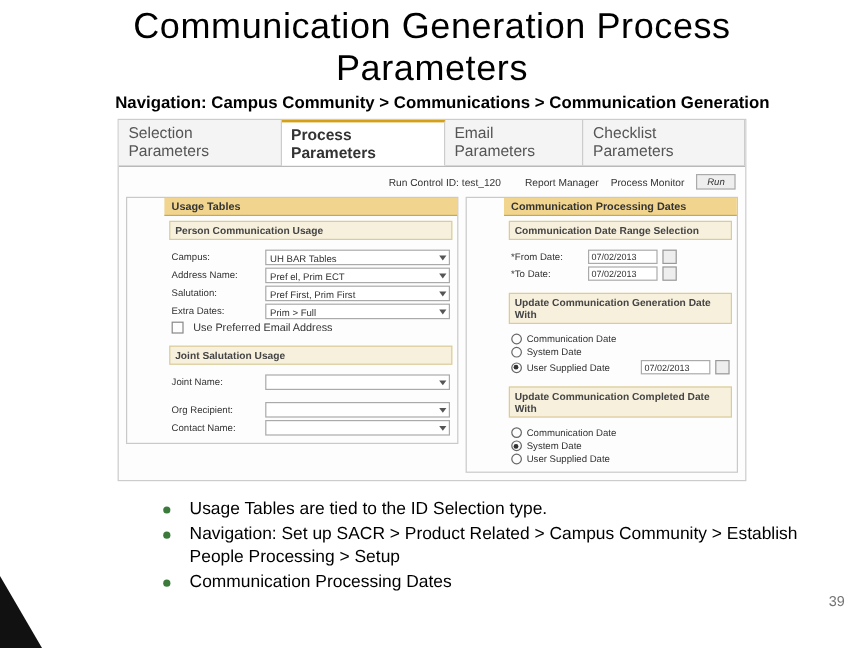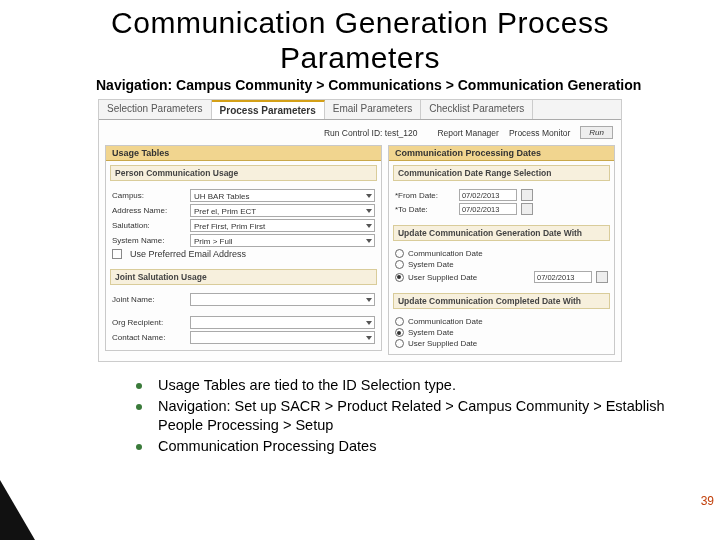--- a/index.html
+++ b/index.html
@@ -3,49 +3,49 @@
 <meta charset="utf-8">
 <style>
   * { box-sizing: border-box; margin: 0; padding: 0; }
   body { width: 720px; height: 540px; background: #fff; font-family: "Segoe UI", Arial, sans-serif; position: relative; overflow: hidden; }
   .triangle { position: absolute; bottom: 0; left: 0; width: 0; height: 0; border-left: 35px solid transparent; border-right: 35px solid transparent; border-bottom: 60px solid #111; transform: translateX(-35px); }
   .slide { padding: 6px 40px 0 40px; }
   .title { text-align: center; font-size: 30px; font-weight: 400; line-height: 1.15; margin-bottom: 2px; letter-spacing: 0.5px; }
   .nav-line { font-size: 14px; font-weight: 700; margin: 2px 0 6px 56px; }
   .screenshot { margin: 0 auto; width: 524px; border: 1px solid #ccc; background: #fdfdfd; font-size: 9px; color: #333; }
   .tabs { display: flex; border-bottom: 1px solid #aaa; background: #f4f4f4; }
-  .tab { padding: 3px 8px; border-right: 1px solid #ccc; color: #555; font-size: 10px; }
+  .tab { padding: 3px 8px; border-right: 1px solid #ccc; color: #555; font-size: 13px; }
   .tab.active { background: #fff; border-top: 2px solid #d4a017; font-weight: 600; color: #333; }
   .runbar { display: flex; justify-content: flex-end; align-items: center; padding: 6px 8px; font-size: 8.5px; gap: 20px; }
   .runbar .right { display: flex; gap: 10px; align-items: center; }
   .runbar .btn { border: 1px solid #aaa; padding: 1px 8px; background: #eee; font-size: 8px; font-style: italic; }
   .cols { display: flex; gap: 6px; padding: 0 6px 6px 6px; }
   .col { display: flex; flex-direction: column; gap: 4px; }
   .col.left { width: 278px; }
   .col.right { width: 228px; }
-  .panel { border: 1px solid #c9c9c9; }
+  .panel { border: 1px solid #c9c9c9; padding-left: 31px; }
   .panel-head { background: #f1d58f; border-bottom: 1px solid #c9a84a; font-weight: 700; padding: 2px 6px; font-size: 9px; color: #333; }
   .panel-sub { background: #f7f0dd; border: 1px solid #d9cc9a; margin: 4px; padding: 2px 4px; font-weight: 700; font-size: 8.5px; color: #444; }
   .panel-body { padding: 2px 6px 4px 6px; }
   .row { display: flex; align-items: center; margin: 2px 0; gap: 4px; }
   .lbl { width: 74px; font-size: 8px; color: #333; }
   .sel { flex: 1; border: 1px solid #aaa; height: 13px; background: #fff; position: relative; font-size: 8px; padding: 0 3px; line-height: 13px; }
   .sel::after { content: ""; position: absolute; right: 2px; top: 4px; border-left: 3px solid transparent; border-right: 3px solid transparent; border-top: 4px solid #555; }
   .chk { width: 10px; height: 10px; border: 1px solid #888; display: inline-block; margin-right: 4px; }
   .date-lbl { width: 60px; font-size: 8px; }
   .date-in { width: 58px; border: 1px solid #aaa; height: 12px; font-size: 7.5px; padding: 0 2px; line-height: 12px; background: #fff; }
   .cal { width: 12px; height: 12px; border: 1px solid #999; background: #eee; }
   .radio-row { display: flex; align-items: center; gap: 4px; margin: 2px 0; font-size: 8px; }
   .radio { width: 9px; height: 9px; border: 1px solid #666; border-radius: 50%; display: inline-block; position: relative; }
   .radio.on::after { content: ""; position: absolute; top: 1.5px; left: 1.5px; width: 4px; height: 4px; background: #333; border-radius: 50%; }
   .bullets { margin: 14px 0 0 96px; width: 540px; }
   .brow { display: flex; align-items: flex-start; margin-bottom: 2px; }
   .dot { width: 6px; height: 6px; background: #3a7a3a; border-radius: 50%; margin: 7px 16px 0 0; flex-shrink: 0; }
   .btxt { font-size: 14.5px; line-height: 1.3; }
-  .pagenum { position: absolute; right: 6px; bottom: 32px; font-size: 12px; color: #c2410c; }
+  .pagenum { position: absolute; right: 16px; bottom: 32px; font-size: 12px; color: #737373; }
 </style>
 </head>
 <body>
 
 <div class="slide">
   <h1 class="title">Communication Generation Process Parameters</h1>
   <div class="nav-line">Navigation: Campus Community &gt; Communications &gt; Communication Generation</div>
 
   <div class="screenshot">
     <div class="tabs">
@@ -80,21 +80,21 @@
               </div>
             <div class="row">
                 <span class="lbl">Address Name:</span>
                 <div class="sel">Pref el, Prim ECT</div>
               </div>
             <div class="row">
                 <span class="lbl">Salutation:</span>
                 <div class="sel">Pref First, Prim First</div>
               </div>
             <div class="row">
-                <span class="lbl">System Name:</span>
+                <span class="lbl">Extra Dates:</span>
                 <div class="sel">Prim &gt; Full</div>
               </div>
             <div class="row">
                 <span class="chk"></span>
                 <span>Use Preferred Email Address</span>
               </div>
           </div>
 
           <div class="panel-sub">Joint Salutation Usage</div>
           <div class="panel-body">

